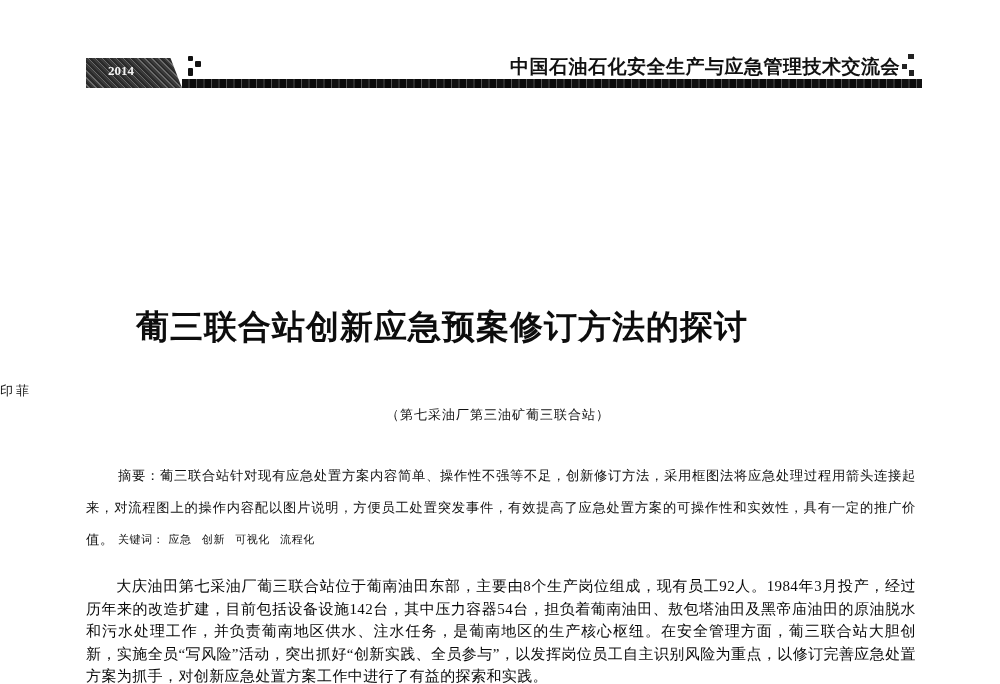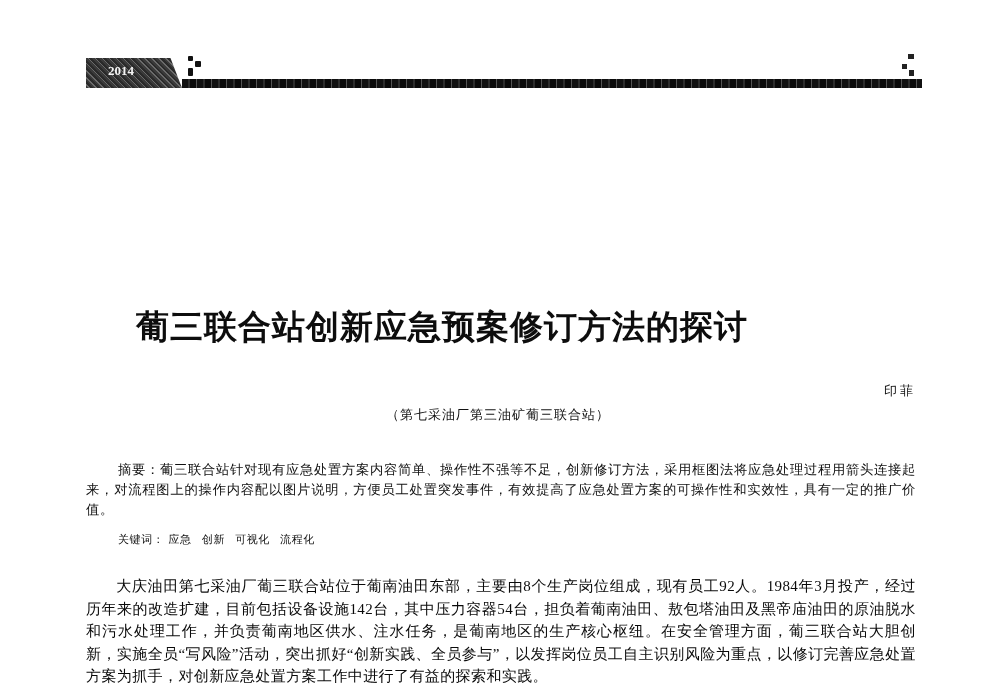--- a/index.html
+++ b/index.html
@@ -35,30 +35,30 @@
     }
     .header-ornament { position: absolute; right: 6px; top: 0; width: 14px; height: 26px; }
     .header-ornament span { position: absolute; background: #222; }
 
     .doc-title {
       position: absolute; left: 0; width: 884px; top: 305px; text-align: center;
       font-family: "DejaVu Sans", sans-serif; font-size: 33px; font-weight: bold;
       letter-spacing: 1px; color: #0d0d0d;
     }
     .author {
-      position: absolute; left: 0; width: 916px; top: 382px; text-align: right;
+      position: absolute; left: 0; width: 916px; top: 382px; text-align: left;
       font-size: 13px; letter-spacing: 3px;
     }
     .affiliation {
       position: absolute; left: 0; width: 996px; top: 406px; text-align: center;
       font-size: 13px; letter-spacing: 1px;
     }
     .abstract {
       position: absolute; left: 86px; width: 830px; top: 460px;
-      font-size: 13.3px; line-height: 20px; letter-spacing: 0.6px;
+      font-size: 13.3px; line-height: 32px; letter-spacing: 0.6px;
       text-align: justify;
     }
     .abstract .indent { display: inline-block; width: 32px; }
     .keywords {
       position: absolute; left: 118px; top: 532px; font-size: 11px; letter-spacing: 0.6px;
     }
     .keywords .kw { margin-right: 6px; }
     .body-text {
       position: absolute; left: 86px; width: 830px; top: 575px;
       font-family: "Liberation Serif", "DejaVu Serif", serif;
@@ -72,20 +72,21 @@
 
 <div class="header-bar">
   <div class="header-year-block"></div>
   <span class="header-year">2014</span>
   <div class="header-dots">
     <span style="left:2px;top:0;width:5px;height:5px;"></span>
     <span style="left:9px;top:5px;width:6px;height:6px;"></span>
     <span style="left:2px;top:12px;width:5px;height:8px;"></span>
   </div>
   <div class="header-line"></div>
+  <span class="header-title">中国石油石化安全生产与应急管理技术交流会</span>
   <div class="header-ornament">
     <span style="left:6px;top:0;width:6px;height:5px;"></span>
     <span style="left:0;top:10px;width:5px;height:5px;"></span>
     <span style="left:7px;top:16px;width:5px;height:6px;"></span>
   </div>
 </div>
 
 <div class="doc-title">葡三联合站创新应急预案修订方法的探讨</div>
 <div class="author">印菲</div>
 <div class="affiliation">（第七采油厂第三油矿葡三联合站）</div>

